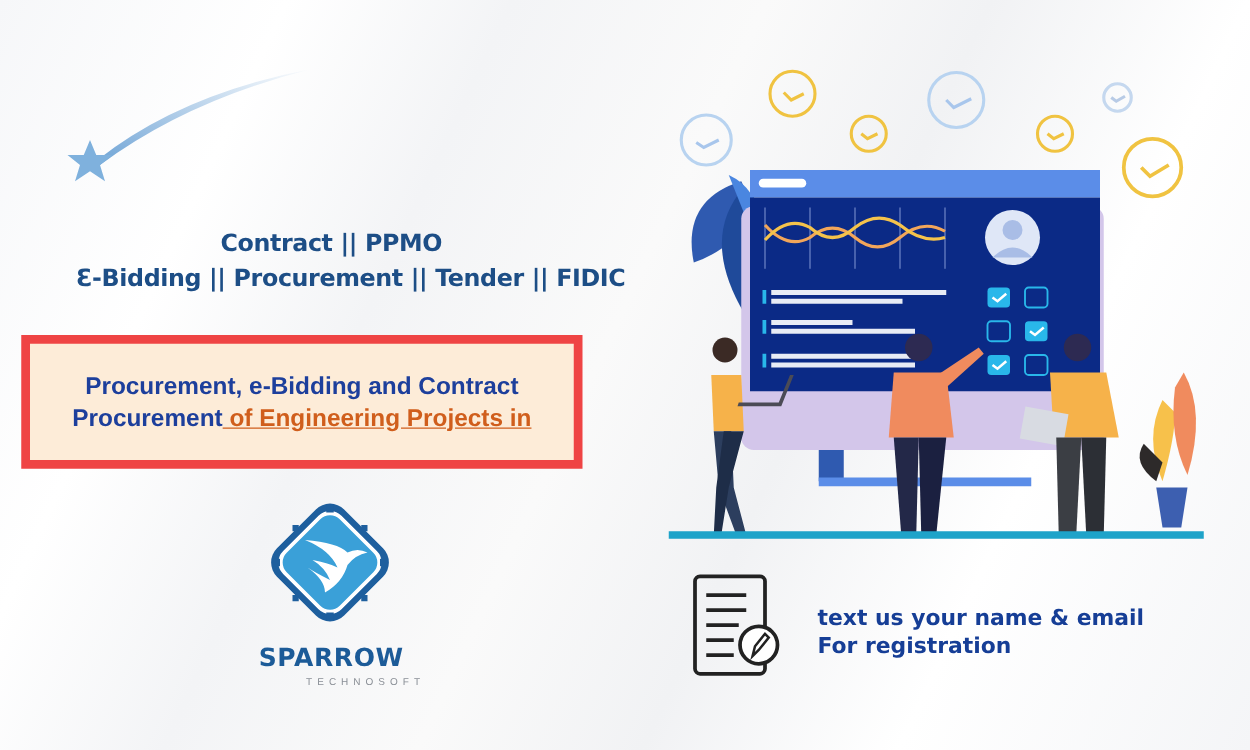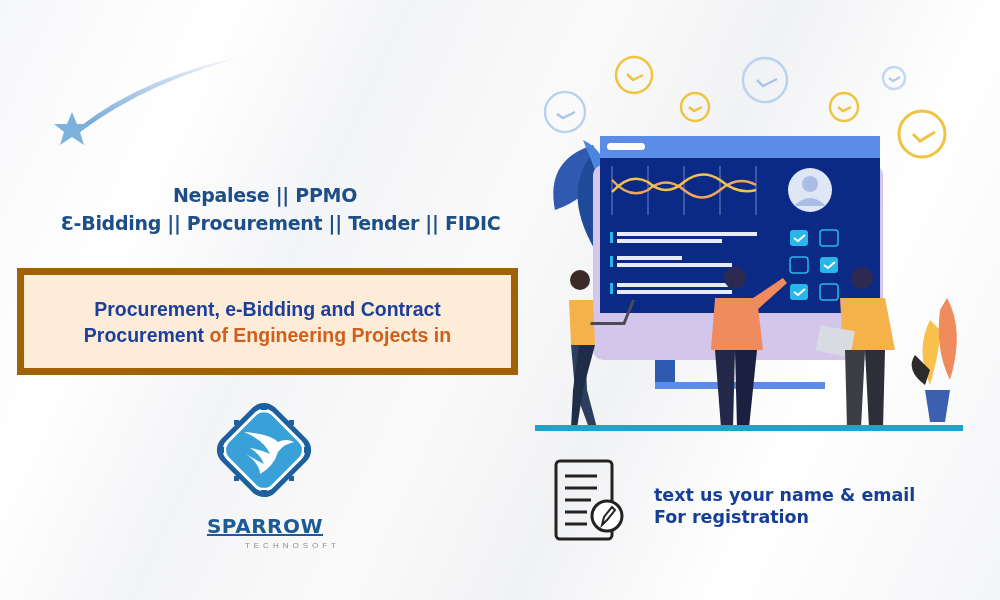--- a/index.html
+++ b/index.html
@@ -10,33 +10,33 @@
     background: linear-gradient(115deg, #f6f7f9 0%, #ffffff 18%, #f3f4f6 32%, #fafafa 48%, #f1f2f4 62%, #ffffff 78%, #f4f5f7 100%);
   }
   .abs { position: absolute; }
 
   
   .tags { left: 0; width: 530px; top: 182px; text-align: center; color: #1d4e86; font-family: "DejaVu Sans", sans-serif; font-weight: bold; }
   .tags .l1 { font-size: 19px; line-height: 26px; letter-spacing: -0.3px; }
   .tags .l2 { font-size: 19px; line-height: 30px; letter-spacing: -0.3px; margin-left: 31px; }
 
   .title-box {
-    left: 17px; top: 268px; width: 501px; height: 107px;
-    background: #a16207; padding: 7px;
+    left: 17px; top: 268px; width: 449px; height: 107px;
+    background: #ef4444; padding: 7px;
   }
   .title-inner {
     width: 100%; height: 100%; background: #fdecd8;
     display: flex; align-items: center; justify-content: center; text-align: center;
     font-weight: bold; font-size: 19.5px; line-height: 26px;
   }
   .blue { color: #1d3f9c; }
-  .orange { color: #d05e1c; }
+  .orange { color: #d05e1c; text-decoration: underline; }
 
   .logo { left: 204px; top: 392px; width: 120px; height: 118px; }
-  .brand { left: 190px; top: 514px; width: 150px; text-align: center; color: #1c5b98; font-family: "DejaVu Sans", sans-serif; font-weight: bold; font-size: 20px; letter-spacing: 0.5px; text-decoration: underline; }
+  .brand { left: 190px; top: 514px; width: 150px; text-align: center; color: #1c5b98; font-family: "DejaVu Sans", sans-serif; font-weight: bold; font-size: 20px; letter-spacing: 0.5px; }
   .brand-sub { left: 190px; top: 541px; width: 150px; text-align: right; color: #8a8f96; font-size: 8px; letter-spacing: 4px; }
 
   
   .reg-icon { left: 553px; top: 458px; width: 72px; height: 84px; }
   .reg-text { left: 654px; top: 484px; color: #163e96; font-family: "DejaVu Sans", sans-serif; font-weight: bold; font-size: 17.5px; line-height: 22px; }
 
   .floor { left: 535px; top: 425px; width: 428px; height: 6px; background: #1ea3c9; }
 </style>
 </head>
 <body>
@@ -46,21 +46,21 @@
     <linearGradient id="tail" x1="0" y1="1" x2="1" y2="0">
       <stop offset="0" stop-color="#6fa4d6"></stop>
       <stop offset="1" stop-color="#6fa4d6" stop-opacity="0"></stop>
     </linearGradient>
   </defs>
   <path d="M28 78 Q 95 25 200 5 Q 100 30 30 82 Z" fill="url(#tail)"></path>
   <polygon points="22,62 27,74 40,74 30,82 34,95 22,87 10,95 14,82 4,74 17,74" fill="#7fb1dd"></polygon>
 </svg>
 
 <div class="abs tags">
-  <div class="l1">Nepalese || PPMO</div>
+  <div class="l1">Contract || PPMO</div>
   <div class="l2">Ɛ-Bidding || Procurement || Tender || FIDIC</div>
 </div>
 
 <div class="abs title-box">
   <div class="title-inner">
     <div>
       <div class="blue">Procurement, e-Bidding and Contract</div>
       <div>
         <span class="blue">Procurement</span><span class="orange" style="white-space:pre"> of Engineering Projects in</span>
       </div>

